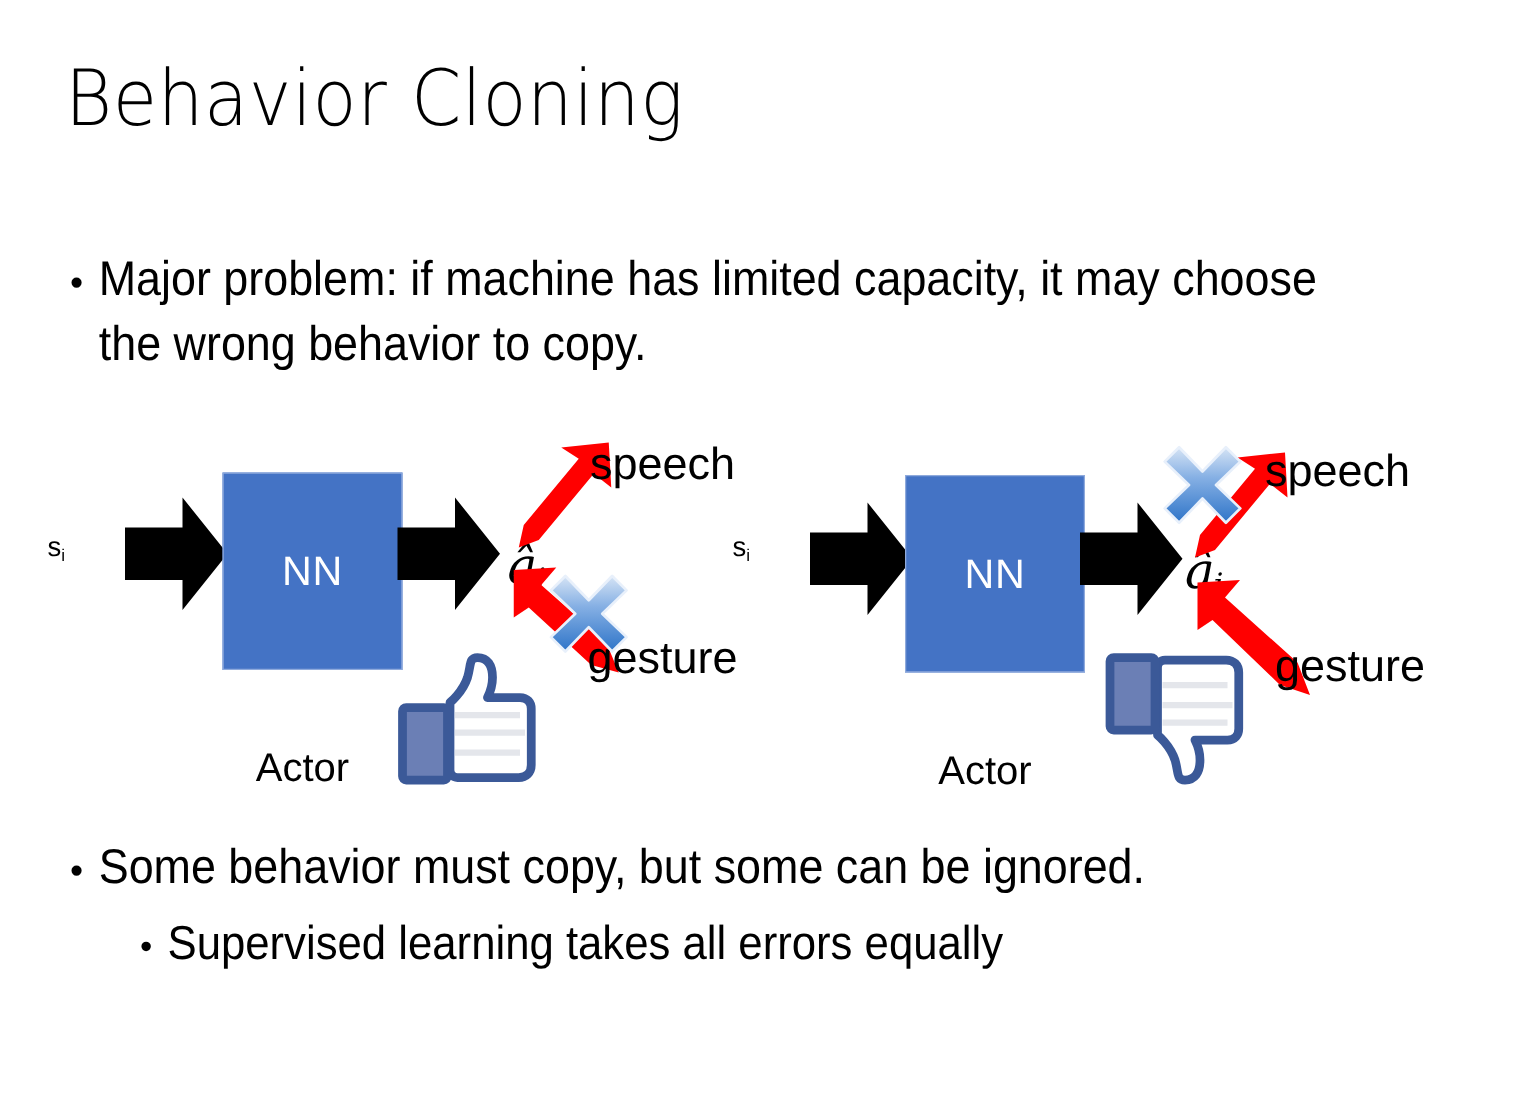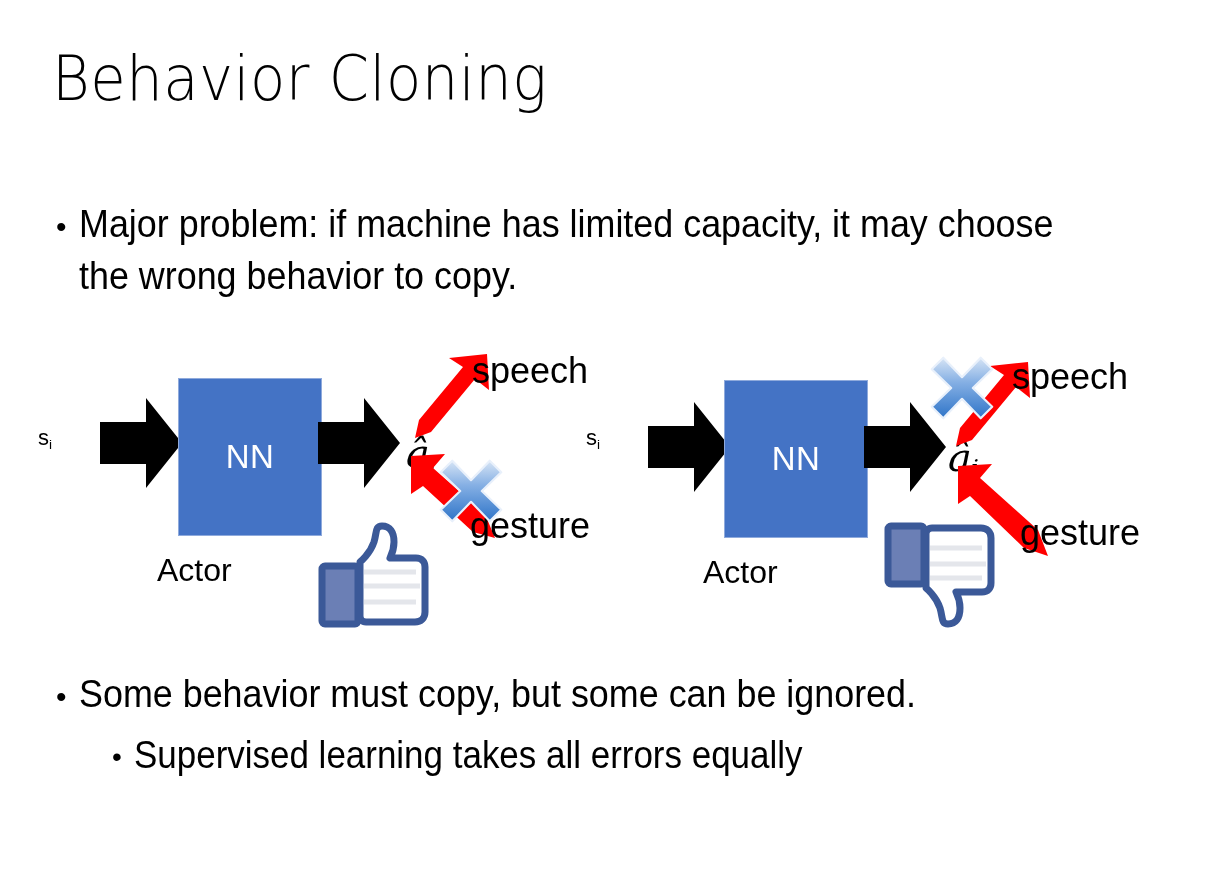--- a/index.html
+++ b/index.html
@@ -108,23 +108,25 @@
   .nn-label {
     color: #ffffff;
     font-size: 33px;
     font-family: "Liberation Sans", sans-serif;
     letter-spacing: 0.5px;
   }
 
   .actor-label {
     position: absolute;
     font-size: 32px;
+    text-align: center;
     width: 170px;
     font-family: "Liberation Sans", sans-serif;
     color: #000;
+    margin-top: 44px;
   }
 
   .state-label {
     position: absolute;
     font-size: 22px;
     font-family: "Liberation Sans", sans-serif;
     color: #000;
   }
   .state-label sub {
     font-size: 0.62em;

